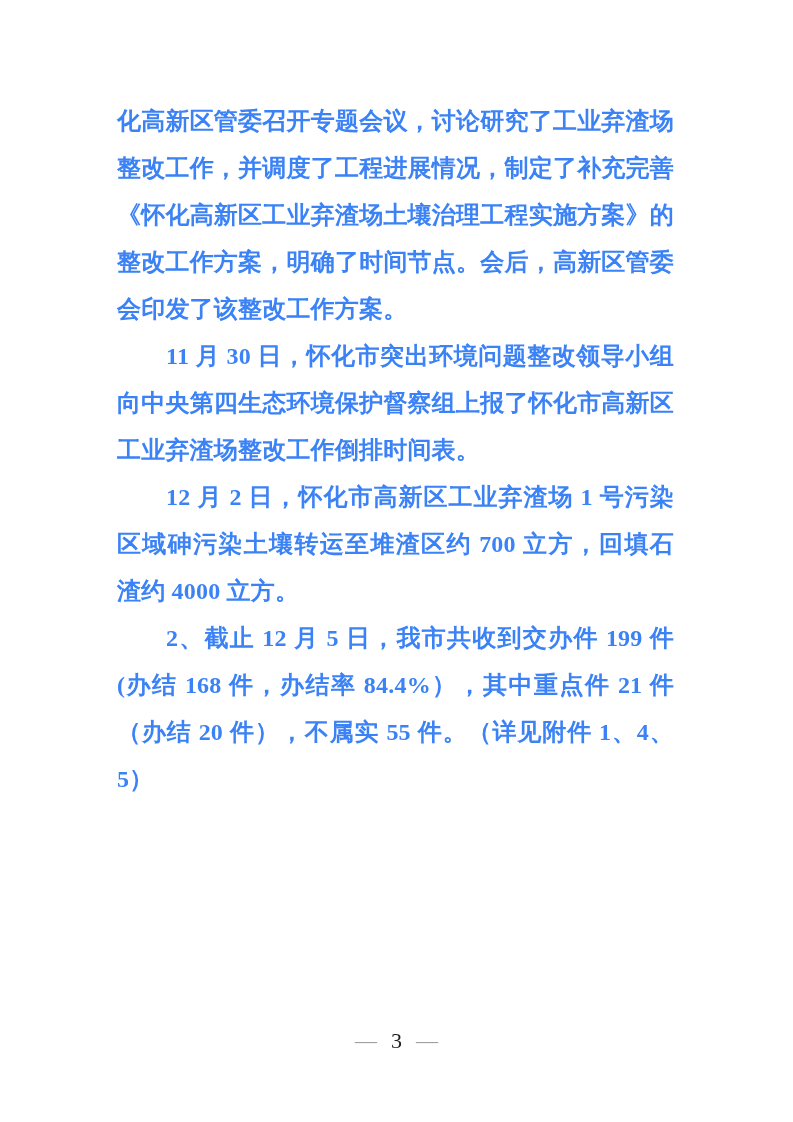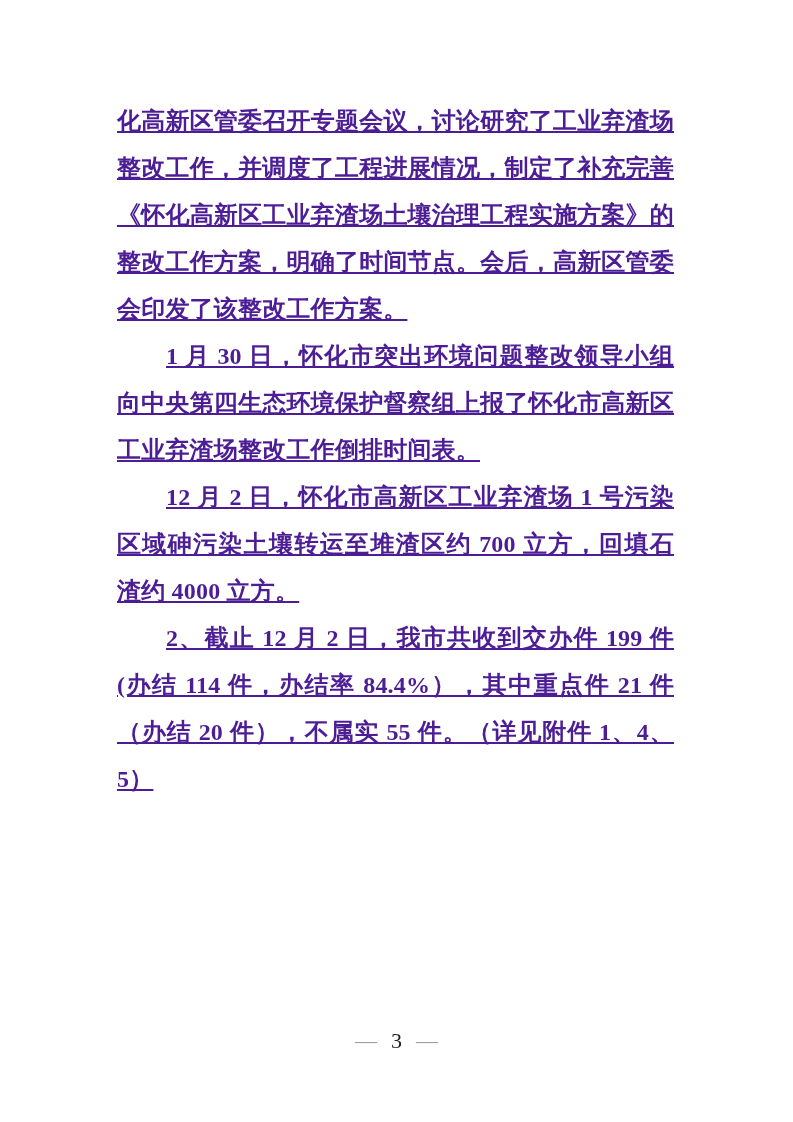--- a/index.html
+++ b/index.html
@@ -21,25 +21,24 @@
     left: 117px;
     top: 98px;
     width: 557px;
   }
   .para {
     margin: 0;
     padding: 0;
     font-size: 24px;
     line-height: 47px;
     font-weight: 600;
-    color: #4c1d95;
+    color: #3b82f6;
     text-align: justify;
     text-justify: inter-ideograph;
     letter-spacing: 0.2px;
-    text-decoration: underline;
   }
   .para.indent {
     text-indent: 49px;
   }
   .footer {
     position: absolute;
     left: 0;
     top: 1028px;
     width: 793px;
     text-align: center;
@@ -57,22 +56,22 @@
     color: #1f1f1f;
   }
 </style>
 </head>
 <body>
 
 <div class="page">
 
   <div class="text-block">
     <p class="para">化高新区管委召开专题会议，讨论研究了工业弃渣场整改工作，并调度了工程进展情况，制定了补充完善《怀化高新区工业弃渣场土壤治理工程实施方案》的整改工作方案，明确了时间节点。会后，高新区管委会印发了该整改工作方案。</p>
-    <p class="para indent">1 月 30 日，怀化市突出环境问题整改领导小组向中央第四生态环境保护督察组上报了怀化市高新区工业弃渣场整改工作倒排时间表。</p>
+    <p class="para indent">11 月 30 日，怀化市突出环境问题整改领导小组向中央第四生态环境保护督察组上报了怀化市高新区工业弃渣场整改工作倒排时间表。</p>
     <p class="para indent">12 月 2 日，怀化市高新区工业弃渣场 1 号污染区域砷污染土壤转运至堆渣区约 700 立方，回填石渣约 4000 立方。</p>
-    <p class="para indent">2、截止 12 月 2 日，我市共收到交办件 199 件(办结 114 件，办结率 84.4%），其中重点件 21 件（办结 20 件），不属实 55 件。（详见附件 1、4、5）</p>
+    <p class="para indent">2、截止 12 月 5 日，我市共收到交办件 199 件(办结 168 件，办结率 84.4%），其中重点件 21 件（办结 20 件），不属实 55 件。（详见附件 1、4、5）</p>
   </div>
 
   <div class="footer">
     <span class="dash">—</span><span class="pagenum">3</span><span class="dash">—</span>
   </div>
 
 </div>
 
 </body></html>

